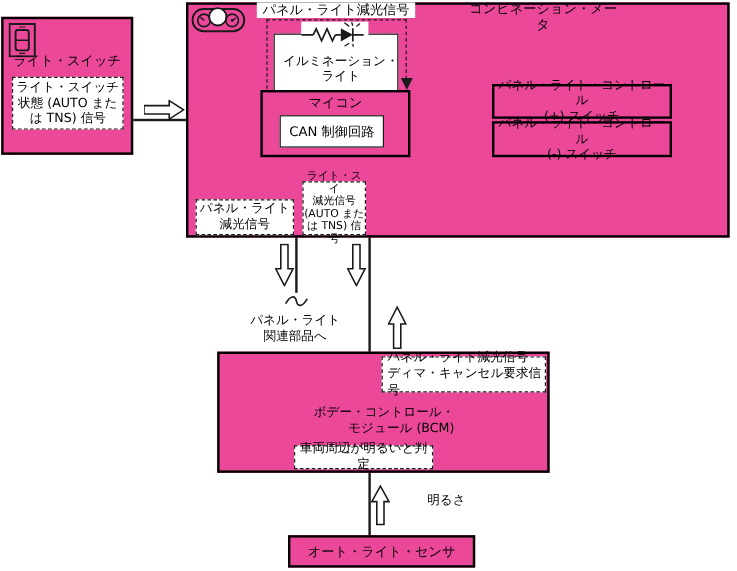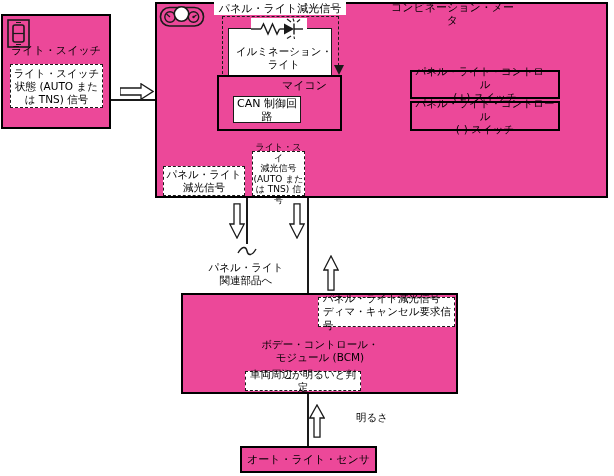--- a/index.html
+++ b/index.html
@@ -75,22 +75,22 @@
       <line x1="43" y1="11" x2="52" y2="11" stroke="#1a1a1a" stroke-width="1.4"></line>
       <line x1="40" y1="4" x2="36" y2="1" stroke="#1a1a1a" stroke-width="1.1"></line>
       <line x1="43" y1="3.5" x2="42" y2="0.5" stroke="#1a1a1a" stroke-width="1.1"></line>
       <line x1="46" y1="4" x2="49" y2="1.5" stroke="#1a1a1a" stroke-width="1.1"></line>
       <line x1="40" y1="18" x2="36" y2="20.5" stroke="#1a1a1a" stroke-width="1.1"></line>
       <line x1="43" y1="18.5" x2="43.5" y2="21" stroke="#1a1a1a" stroke-width="1.1"></line>
     </svg>
   </div>
 
   <div class="box" style="left:217px;top:75px;width:125px;height:56px;"></div>
-  <div class="abs lbl t11" style="left:219px;top:78px;width:121px;height:15px;padding-left:25px;">マイコン</div>
-  <div class="box1 lbl t11" style="left:233px;top:96px;width:68px;height:27px;">CAN 制御回路</div>
+  <div class="abs lbl t11" style="left:219px;top:78px;width:121px;height:15px;">マイコン</div>
+  <div class="box1 lbl t11" style="left:233px;top:96px;width:87px;height:27px;">CAN 制御回路</div>
 
   <div class="box lbl" style="left:410px;top:70px;width:150px;height:29px;">パネル・ライト・コントロール
 (+) スイッチ</div>
   <div class="box lbl" style="left:410px;top:101px;width:150px;height:30px;">パネル・ライト・コントロール
 (-) スイッチ</div>
 
   <div class="dashed lbl" style="left:163px;top:166px;width:82px;height:30px;">パネル・ライト
 減光信号</div>
   <div class="dashed lbl small" style="left:252px;top:151px;width:53px;height:45px;">ライト・スイ
 減光信号
@@ -138,25 +138,25 @@
     <svg width="22" height="14" viewBox="0 0 22 14">
       <path d="M2,9 C6,2 10,2 11,7 C12,12 16,12 20,5" fill="none" stroke="#1a1a1a" stroke-width="1.4"></path>
     </svg>
   </div>
   <div class="abs lbl" style="left:205px;top:260px;width:82px;height:28px;">パネル・ライト
 関連部品へ</div>
 
   <div class="box" style="left:181px;top:293px;width:277px;height:101px;"></div>
   <div class="dashed lbl-left" style="left:318px;top:297px;width:137px;height:30px;">パネル・ライト減光信号
 ディマ・キャンセル要求信号</div>
-  <div class="abs lbl" style="left:200px;top:337px;width:240px;height:28px;">ボデー・コントロール・
+  <div class="abs lbl" style="left:200px;top:337px;width:240px;height:28px;text-align:right;">ボデー・コントロール・
 モジュール (BCM)</div>
   <div class="dashed lbl" style="left:245px;top:371px;width:116px;height:20px;">車両周辺が明るいと判定</div>
 
   <div class="abs" style="left:309px;top:404px;">
     <svg width="16" height="34" viewBox="0 0 16 34">
       <polygon points="5,33.2 11,33.2 11,14 15.2,14 8,1 0.8,14 5,14" fill="#fff" stroke="#1a1a1a" stroke-width="1.3"></polygon>
     </svg>
   </div>
   <div class="abs lbl" style="left:331px;top:410px;width:32px;height:14px;margin-left:25px;">明るさ</div>
-  <div class="box lbl t11" style="left:240px;top:446px;width:137px;height:27px;">オート・ライト・センサ</div>
+  <div class="box lbl t11" style="left:240px;top:446px;width:156px;height:27px;">オート・ライト・センサ</div>
 
 </div>
 
 </body></html>

